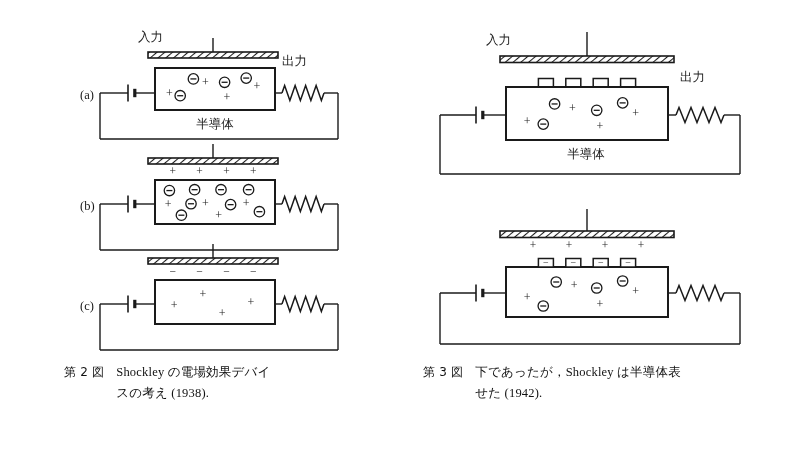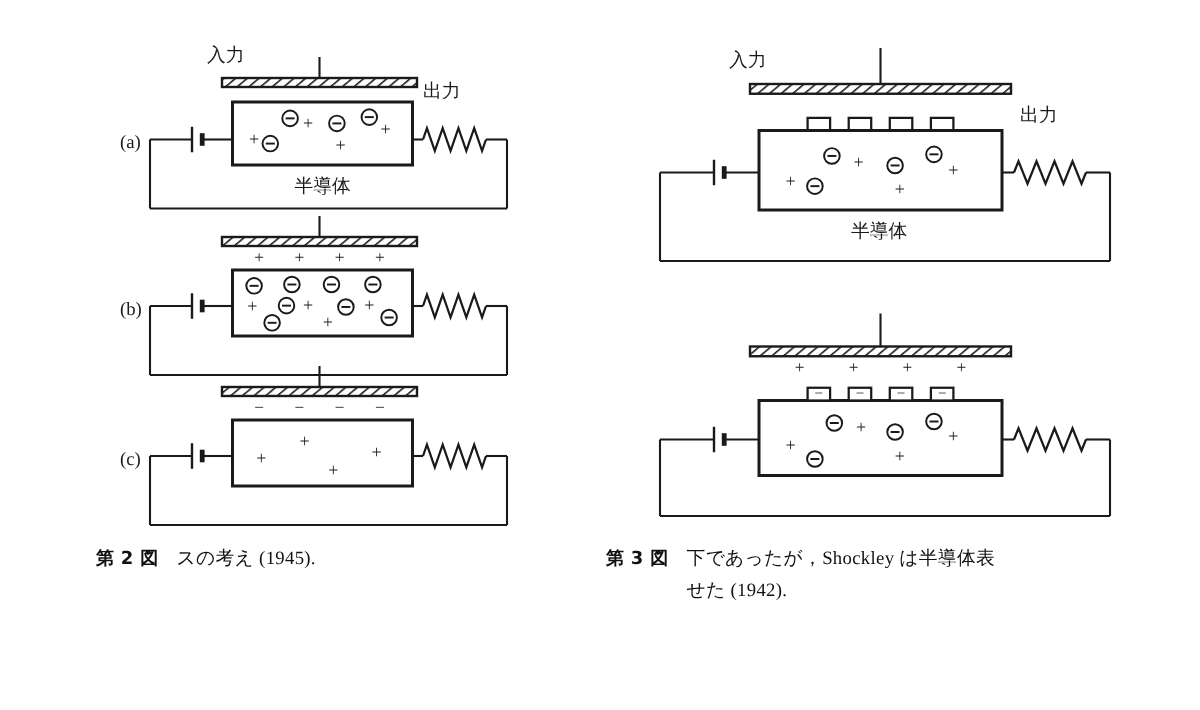--- a/index.html
+++ b/index.html
@@ -19,29 +19,29 @@
 
   
   .caption{
     position:absolute;
     font-size:12.5px;
     line-height:1.65;
     color:#111;
     letter-spacing:0.2px;
   }
   .caption .cap-label{
-    font-weight:bold;
+    font-weight:normal;
     font-family:"DejaVu Sans","Liberation Sans",sans-serif;
     font-size:12px;
     text-align:right;
   }
   .cap-line{display:block;white-space:pre;}
 
   #caption-fig2{left:64px;top:362px;width:330px;}
-  #caption-fig3{left:404px;top:362px;width:372px;}
+  #caption-fig3{left:423px;top:362px;width:372px;}
 
   .cap-row{display:flex;align-items:flex-start;}
   .cap-label-cell{flex:0 0 auto;padding-right:12px;}
   .cap-text-cell{flex:1 1 auto;}
 </style>
 </head>
 <body>
 
 <div class="page">
 
@@ -226,21 +226,22 @@
         <text x="158" y="133" font-size="12.5" fill="#1a1a1a" stroke="none" text-anchor="middle" dominant-baseline="middle">半導体</text>
       </g>
   </svg>
 
   <div class="caption" id="caption-fig2">
     <div class="cap-row">
       <div class="cap-label-cell">
         <span class="cap-label">第 2 図</span>
       </div>
       <div class="cap-text-cell">
-        <span class="cap-line">スの考え (1945).</span>
+        <span class="cap-line">Shockley の電場効果デバイ</span>
+        <span class="cap-line">スの考え (1938).</span>
       </div>
     </div>
   </div>
 
   <div class="caption" id="caption-fig3">
     <div class="cap-row">
       <div class="cap-label-cell">
         <span class="cap-label">第 3 図</span>
       </div>
       <div class="cap-text-cell">

